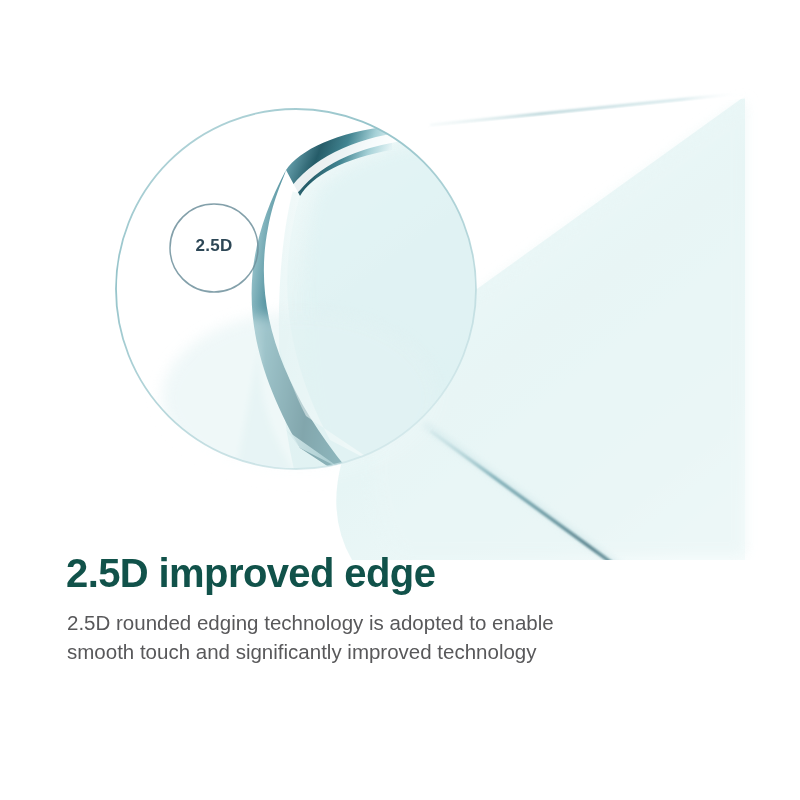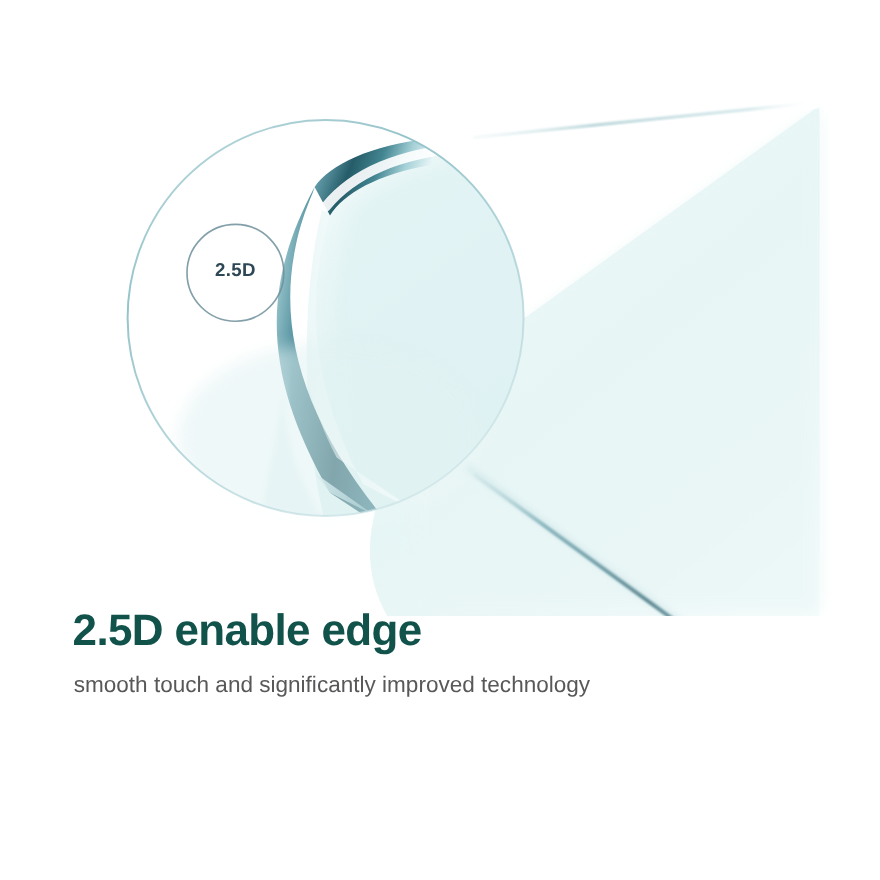--- a/index.html
+++ b/index.html
@@ -227,19 +227,20 @@
 
       <circle cx="296" cy="289" r="180" fill="none" stroke="url(#gLensRing)" stroke-width="1.8"></circle>
 
       <circle cx="214" cy="248" r="44" fill="none" stroke="#6d8f9b" stroke-width="1.5" opacity="0.85"></circle>
     </svg>
 
     <div id="badge-label">2.5D</div>
   </div>
 
   <div id="caption">
-    <h1 id="headline">2.5D enable edge</h1>
+    <h1 id="headline">2.5D improved edge</h1>
     <p id="subcopy">
+      <span class="line">2.5D rounded edging technology is adopted to enable</span>
       <span class="line">smooth touch and significantly improved technology</span>
     </p>
   </div>
 
 </div>
 
 </body></html>

